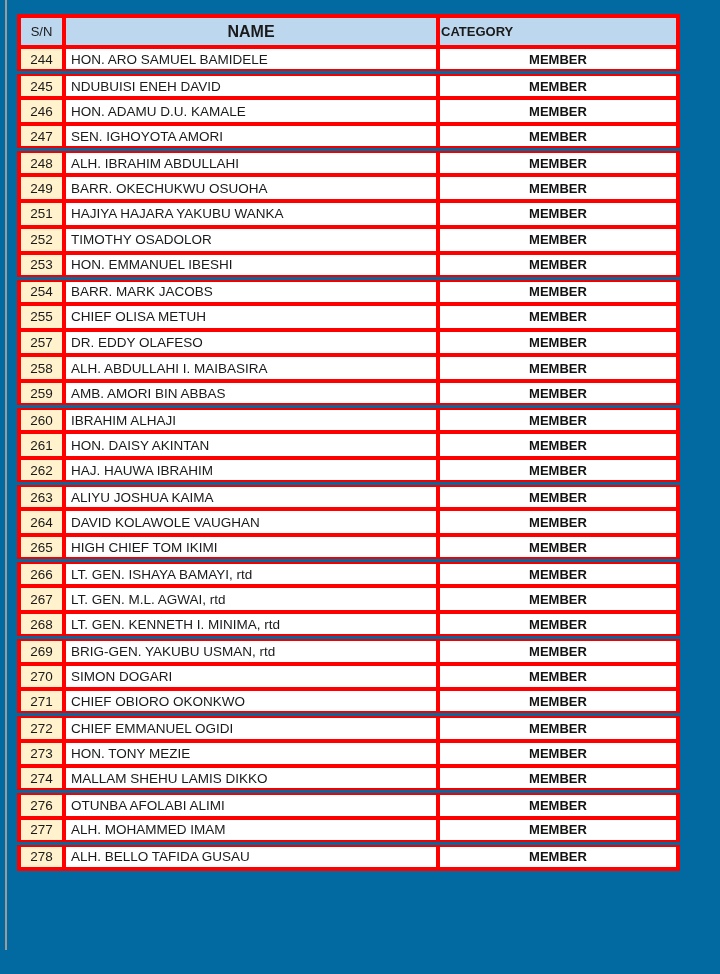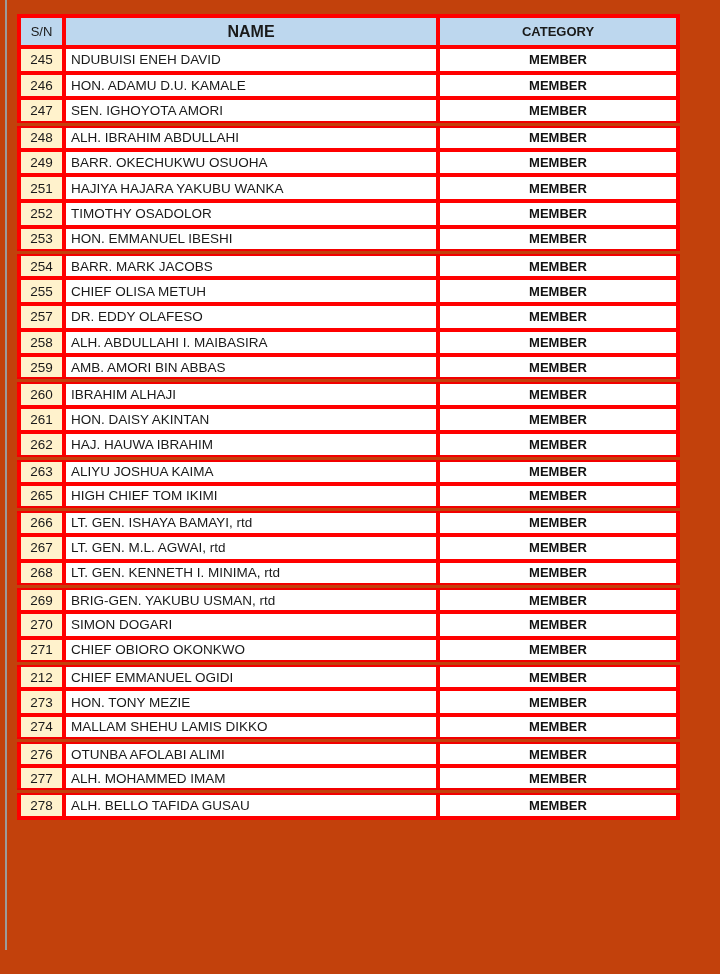--- a/index.html
+++ b/index.html
@@ -5,21 +5,21 @@
   html, body {
     margin: 0;
     padding: 0;
     background: #ffffff;
     font-family: "Liberation Sans", sans-serif;
   }
   .page {
     position: relative;
     width: 720px;
     height: 974px;
-    background: #c2410c;
+    background: #0369a1;
     overflow: hidden;
   }
   .edge-line {
     position: absolute;
     left: 5px;
     top: 0;
     width: 2px;
     height: 950px;
     background: #9b9b9b;
   }
@@ -52,21 +52,21 @@
     font-weight: bold;
     font-size: 16px;
     text-align: center;
     color: #1a1a1a;
     margin-top: 6px;
   }
   th.cat-h {
     background: #bdd7ee;
     font-weight: bold;
     font-size: 13px;
-    text-align: center;
+    text-align: left;
     color: #1a1a1a;
   }
   td.sn {
     background: #fff2cc;
     text-align: center;
     font-size: 13.5px;
     color: #1a1a1a;
   }
   td.name {
     background: #ffffff;
@@ -100,20 +100,25 @@
       <col style="width:240px">
     </colgroup>
     <thead>
       <tr>
         <th class="sn-h">S/N</th>
         <th class="name-h">NAME</th>
         <th class="cat-h">CATEGORY</th>
       </tr>
     </thead>
     <tbody id="rows">
+        <tr class="split">
+    <td class="sn">244</td>
+    <td class="name">HON. ARO SAMUEL BAMIDELE</td>
+    <td class="cat">MEMBER</td>
+  </tr>
         <tr>
     <td class="sn">245</td>
     <td class="name">NDUBUISI ENEH DAVID</td>
     <td class="cat">MEMBER</td>
   </tr>
         <tr>
     <td class="sn">246</td>
     <td class="name">HON. ADAMU D.U. KAMALE</td>
     <td class="cat">MEMBER</td>
   </tr>
@@ -185,20 +190,25 @@
         <tr class="split">
     <td class="sn">262</td>
     <td class="name">HAJ. HAUWA IBRAHIM</td>
     <td class="cat">MEMBER</td>
   </tr>
         <tr>
     <td class="sn">263</td>
     <td class="name">ALIYU JOSHUA KAIMA</td>
     <td class="cat">MEMBER</td>
   </tr>
+        <tr>
+    <td class="sn">264</td>
+    <td class="name">DAVID KOLAWOLE VAUGHAN</td>
+    <td class="cat">MEMBER</td>
+  </tr>
         <tr class="split">
     <td class="sn">265</td>
     <td class="name">HIGH CHIEF TOM IKIMI</td>
     <td class="cat">MEMBER</td>
   </tr>
         <tr>
     <td class="sn">266</td>
     <td class="name">LT. GEN. ISHAYA BAMAYI, rtd</td>
     <td class="cat">MEMBER</td>
   </tr>
@@ -221,21 +231,21 @@
     <td class="sn">270</td>
     <td class="name">SIMON DOGARI</td>
     <td class="cat">MEMBER</td>
   </tr>
         <tr class="split">
     <td class="sn">271</td>
     <td class="name">CHIEF OBIORO OKONKWO</td>
     <td class="cat">MEMBER</td>
   </tr>
         <tr>
-    <td class="sn">212</td>
+    <td class="sn">272</td>
     <td class="name">CHIEF EMMANUEL OGIDI</td>
     <td class="cat">MEMBER</td>
   </tr>
         <tr>
     <td class="sn">273</td>
     <td class="name">HON. TONY MEZIE</td>
     <td class="cat">MEMBER</td>
   </tr>
         <tr class="split">
     <td class="sn">274</td>

